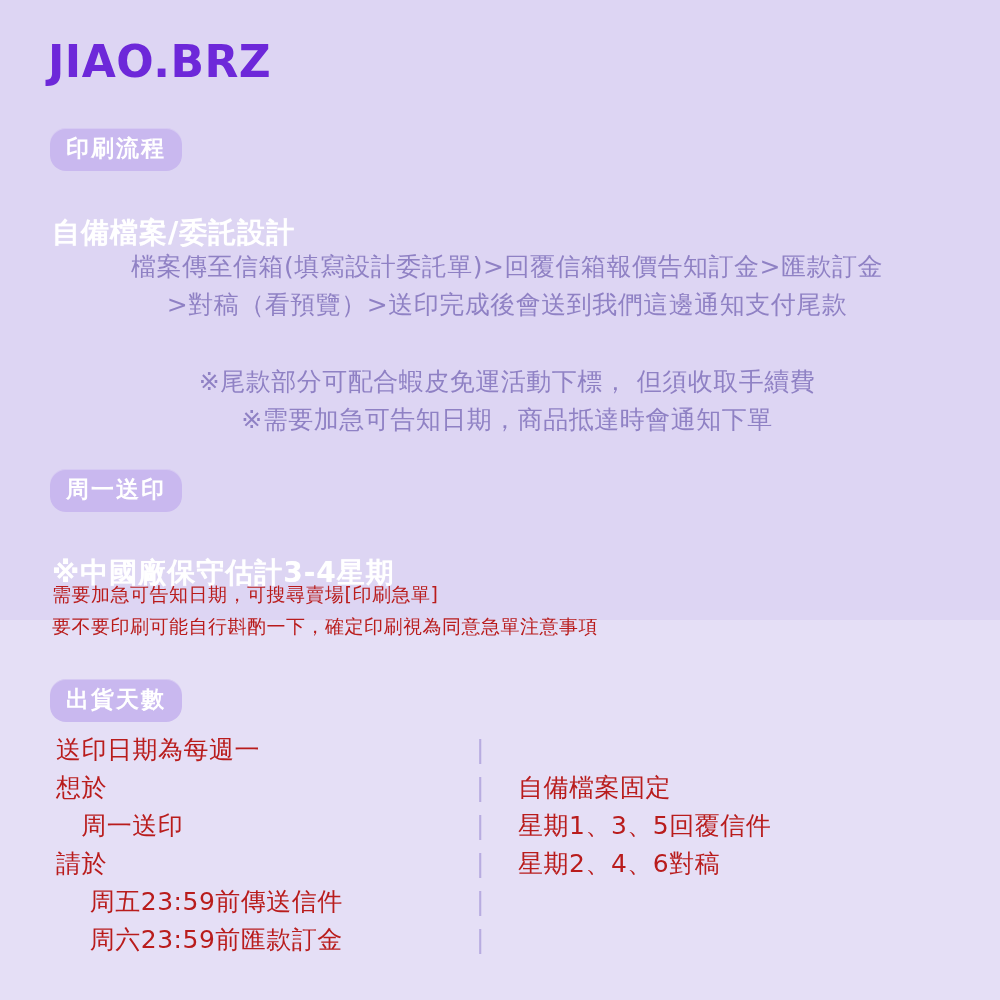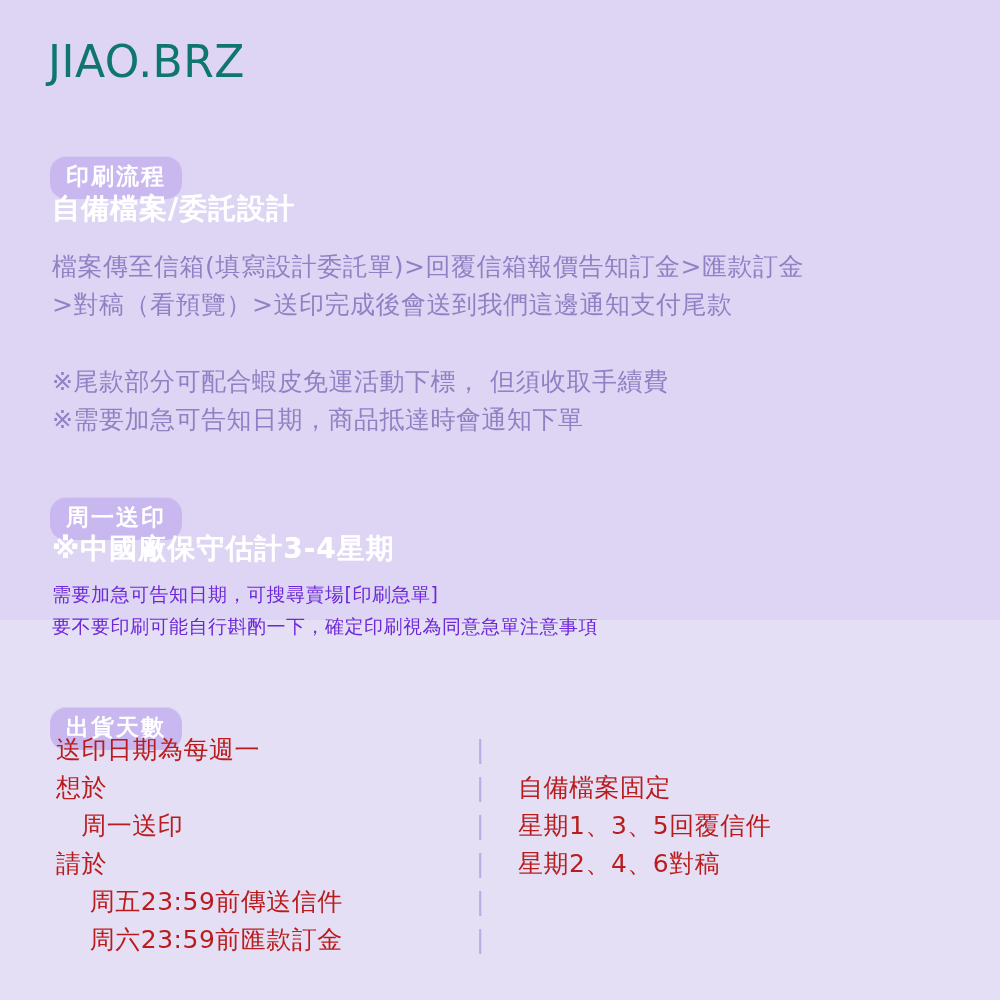--- a/index.html
+++ b/index.html
@@ -39,65 +39,66 @@
     position: relative;
     z-index: 2;
     padding: 0;
   }
 
   .brand {
     position: absolute;
     left: 48px;
     top: 36px;
     font-size: 44px;
-    font-weight: 400;
+    font-weight: 700;
     letter-spacing: 0.5px;
-    color: #0f766e;
+    color: #6d28d9;
     font-family: "DejaVu Sans", "Liberation Sans", sans-serif;
   }
 
   .pill {
     position: absolute;
     display: inline-flex;
     align-items: center;
     justify-content: center;
     background: #c9b8ef;
     color: #ffffff;
     border-radius: 16px;
     font-size: 23px;
     font-weight: 700;
     letter-spacing: 2px;
     padding: 5px 16px 7px 16px;
     box-shadow: 0 1px 0 rgba(255,255,255,0.25) inset;
     white-space: nowrap;
-    margin-top: 28px;
   }
 
   .h-strong {
     position: absolute;
     color: #ffffff;
     font-size: 28px;
     font-weight: 700;
     letter-spacing: 1px;
     white-space: nowrap;
     text-shadow: 0 0 1px rgba(255,255,255,0.5);
+    margin-top: 24px;
   }
 
   .body-text {
     position: absolute;
     color: #8f81c4;
     font-size: 25px;
     line-height: 38px;
     letter-spacing: 0.5px;
     white-space: pre-line;
+    text-align: center;
   }
 
   .small-note {
     position: absolute;
-    color: #6d28d9;
+    color: #b91c1c;
     font-size: 19px;
     line-height: 32px;
     letter-spacing: 0.5px;
     white-space: pre-line;
   }
 
   .mono-cols {
     position: absolute;
     color: #b91c1c;
     font-size: 25px;

